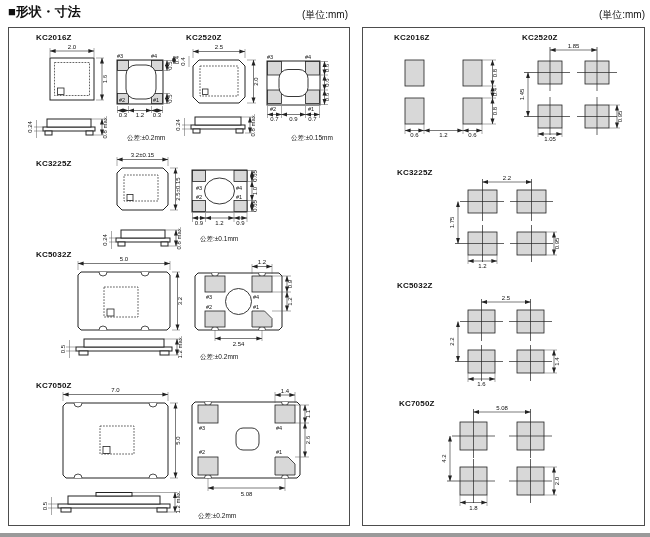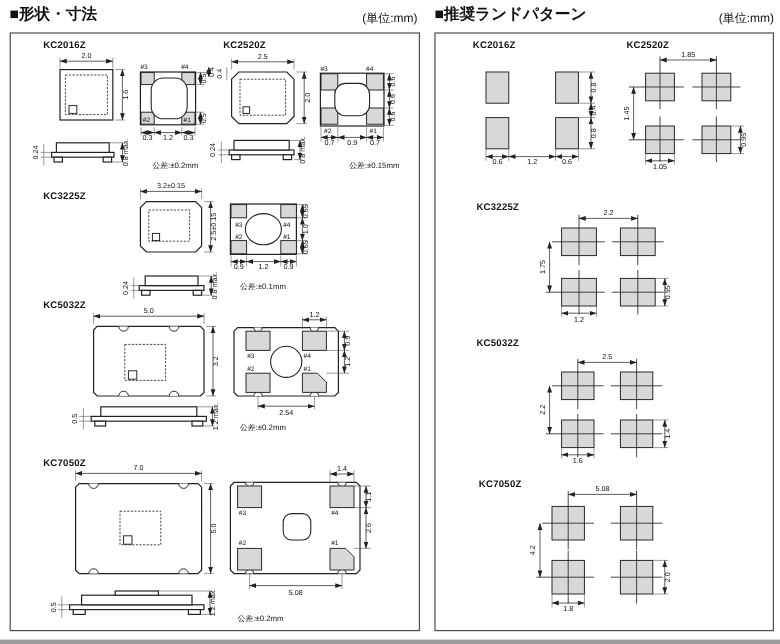--- a/index.html
+++ b/index.html
@@ -26,21 +26,20 @@
   .dim{stroke:#222;stroke-width:0.6;marker-start:url(#ar);marker-end:url(#ar);}
   .cross{stroke:#222;stroke-width:0.7;}
   .notch{fill:#fff;stroke:#222;stroke-width:0.8;}
 </style>
 </head>
 <body>
 
 <div class="page">
   <div class="hdr" style="left:8px">■形状・寸法</div>
   <div class="unit" style="left:230px;width:118px;text-align:right">(単位:mm)</div>
-  <div class="hdr" style="left:362px">■推奨ランドパターン</div>
   <div class="unit" style="left:527px;width:118px;text-align:right">(単位:mm)</div>
 
   <div class="panel" id="panelL"></div>
   <div class="panel" id="panelR"></div>
   <div class="band"></div>
 
   <svg class="draw" width="650" height="537" viewBox="0 0 650 537">
     <defs>
       <marker id="ar" viewBox="0 0 6 6" refX="5.6" refY="3" markerWidth="6" markerHeight="6" markerUnits="userSpaceOnUse" orient="auto-start-reverse">
         <path d="M0,1 L5.8,3 L0,5 Z" fill="#222"></path>

